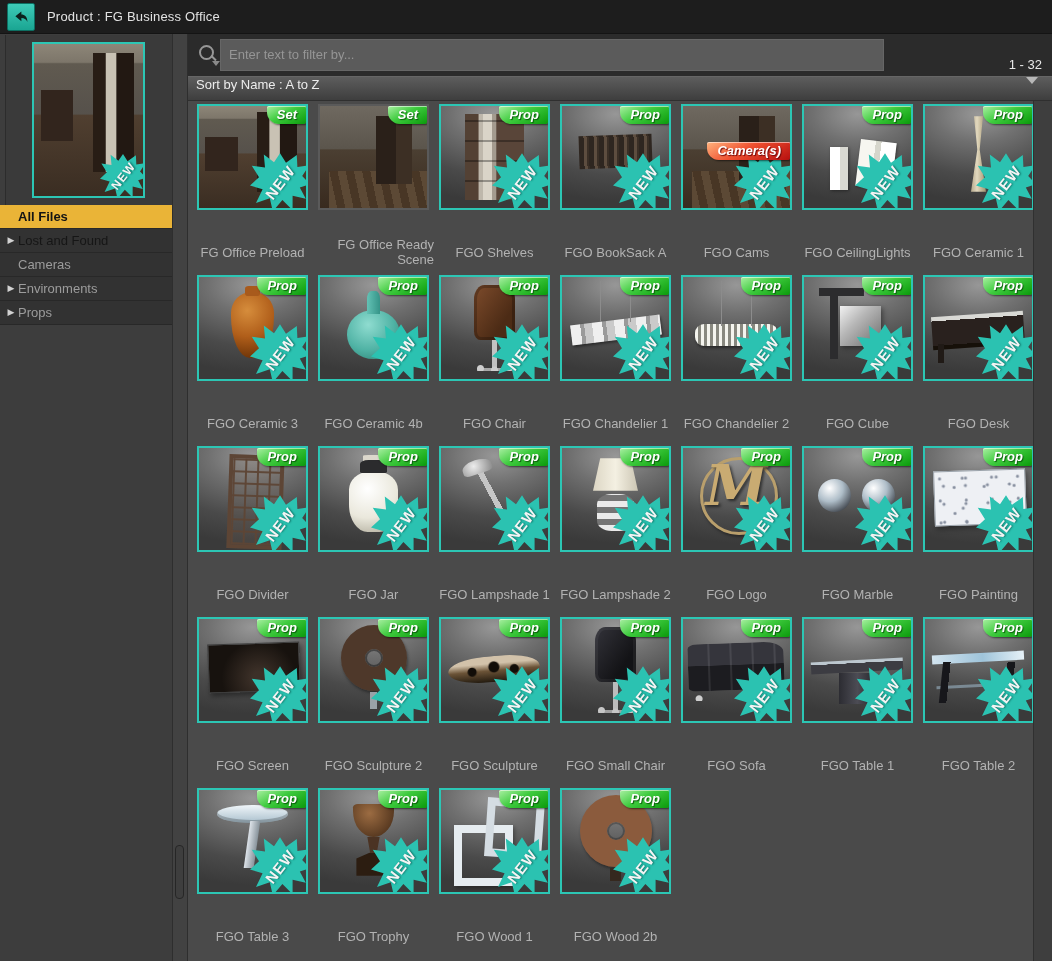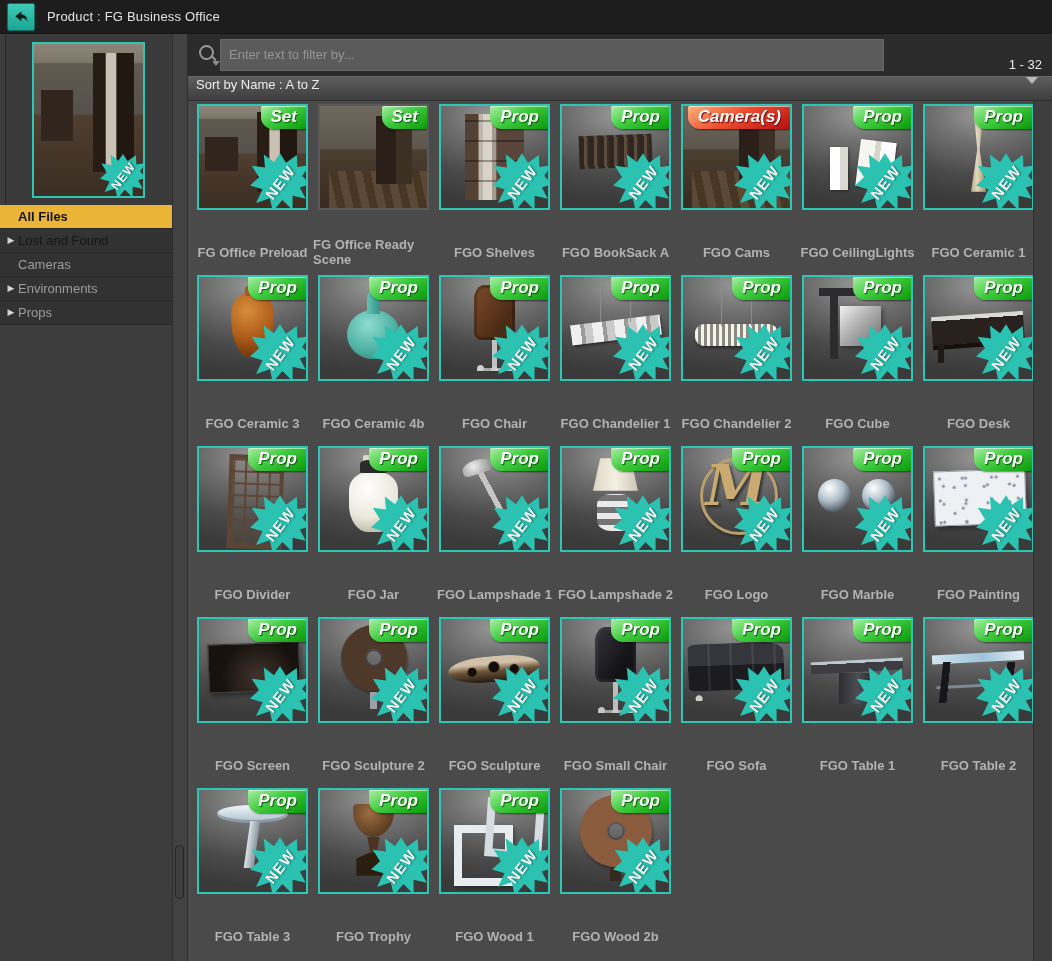--- a/index.html
+++ b/index.html
@@ -57,28 +57,28 @@
   .scroll-track{position:absolute;right:0;top:0;width:18px;height:860px;background:#3e3e3e;
                 border-left:1px solid #303030;cursor:pointer;}
   .grid{position:absolute;left:4px;top:3px;display:grid;grid-template-columns:repeat(7,121px);
         grid-auto-rows:171px;}
   
   .tile{width:121px;display:flex;flex-direction:column;align-items:center;}
   .thumb{position:relative;width:107px;height:102px;border:2px solid #2cc6b4;background:#555;
          cursor:pointer;overflow:hidden;}
   .thumb.border-gray{border-color:#5a5a5a;}
   .tile-label{margin-top:27px;height:30px;width:121px;display:flex;align-items:center;justify-content:center;
-              text-align:left;color:#b2b2b2;line-height:15px;white-space:pre-line;font-weight:bold;}
+              text-align:right;color:#b2b2b2;line-height:15px;white-space:pre-line;}
   .badge{position:absolute;top:0;right:0;padding:1px 9px 2px 10px;font-style:italic;font-weight:bold;
-         font-size:17px;color:#fff;border-radius:2px 1px 2px 12px;z-index:3;
+         font-size:13px;color:#fff;border-radius:2px 1px 2px 12px;z-index:3;
          box-shadow:inset 0 1px 0 rgba(255,255,255,.55),1px 1px 2px rgba(0,0,0,.55);}
   .badge.green{background:linear-gradient(150deg,#a9f0a2 0%,#3ecb3e 45%,#0b9a0b 100%);
                text-shadow:1px 1px 1px #0a5c0a;}
   .badge.red{background:linear-gradient(150deg,#ffb47e 0%,#ef5030 45%,#b60f0f 100%);
-             text-shadow:1px 1px 1px #6e0a0a;}
+             text-shadow:1px 1px 1px #6e0a0a;margin-top:36px;}
   .newstar{position:absolute;right:-4px;bottom:-4px;width:60px;height:60px;background:#2bc2b1;
            display:flex;align-items:center;justify-content:center;z-index:2;
            clip-path:polygon(50% 2%,60% 18%,78% 5%,79% 25%,99% 22%,87% 40%,100% 54%,83% 59%,93% 78%,71% 73%,71% 97%,54% 80%,38% 99%,33% 77%,10% 85%,21% 62%,0% 56%,15% 42%,3% 23%,25% 26%,23% 4%,40% 17%);}
   .newstar span{transform:rotate(-52deg);color:#f4f4f4;font-weight:bold;font-size:15px;letter-spacing:1px;
                 text-shadow:1px 1px 2px #0d6e62;}
   .newstar.small{width:46px;height:46px;right:-3px;bottom:-3px;}
   .newstar.small span{font-size:12px;}
   
   .ta{position:absolute;inset:0;background:radial-gradient(ellipse 130% 85% at 50% 8%,#979797 0%,#707070 32%,#4a4a4a 70%,#3a3a3a 100%);}
   .ta::before,.ta::after{content:"";position:absolute;}

